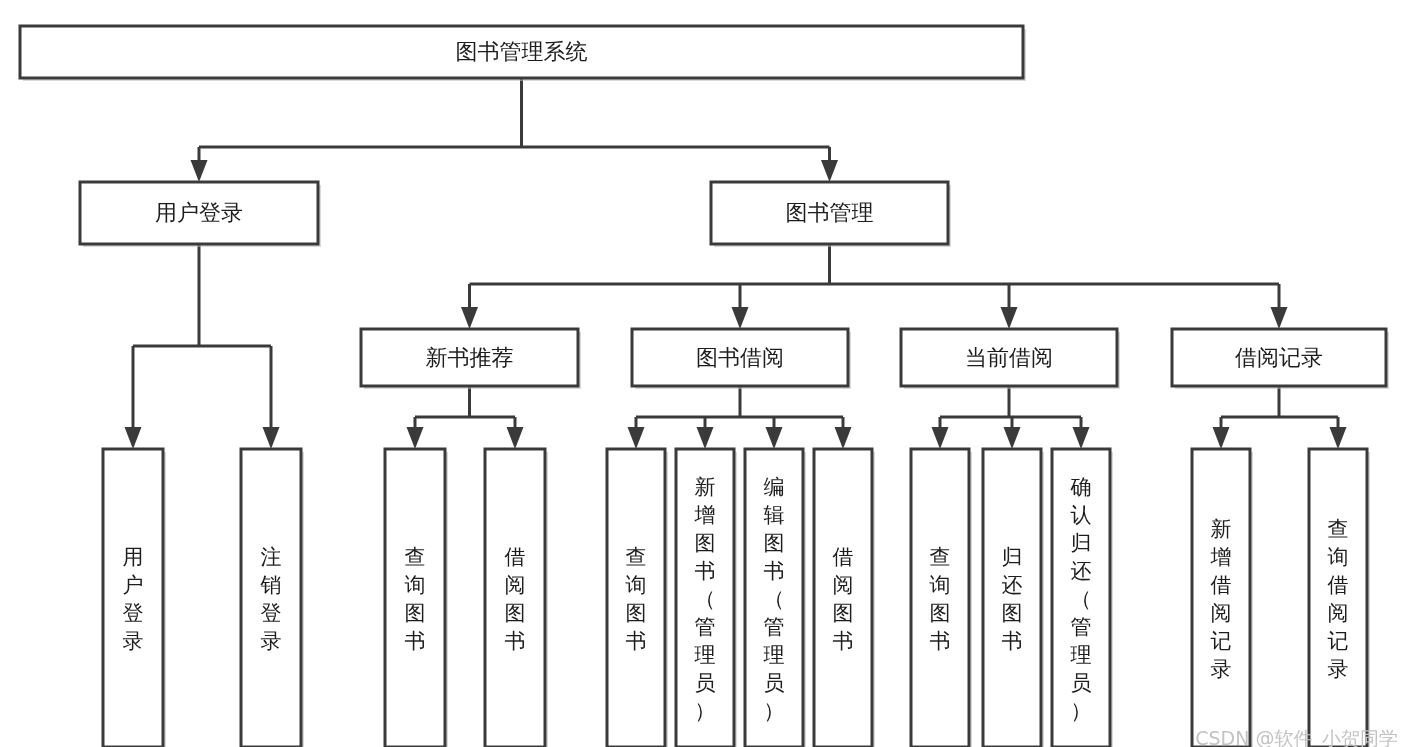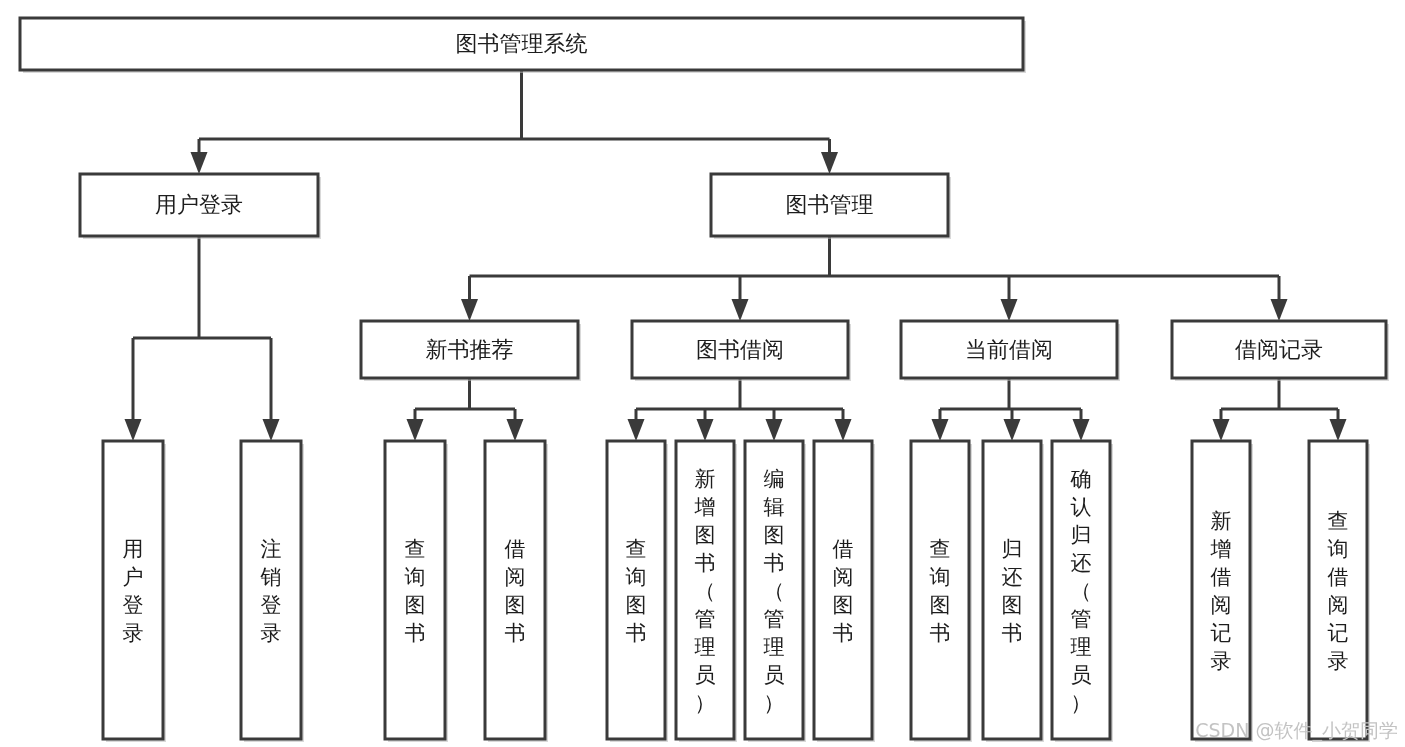--- a/index.html
+++ b/index.html
@@ -11,21 +11,21 @@
   body {
     width: 1405px;
     height: 747px;
     position: relative;
     overflow: hidden;
     font-family: "DejaVu Sans", "Liberation Sans", sans-serif;
   }
   #diagram-root {
     position: absolute;
     left: 0;
-    top: 4px;
+    top: 12px;
     width: 1405px;
     height: 648px;
   }
   svg.diagram-canvas {
     display: block;
     width: 1405px;
     height: 747px;
   }
   .node-box {
     fill: #ffffff;

